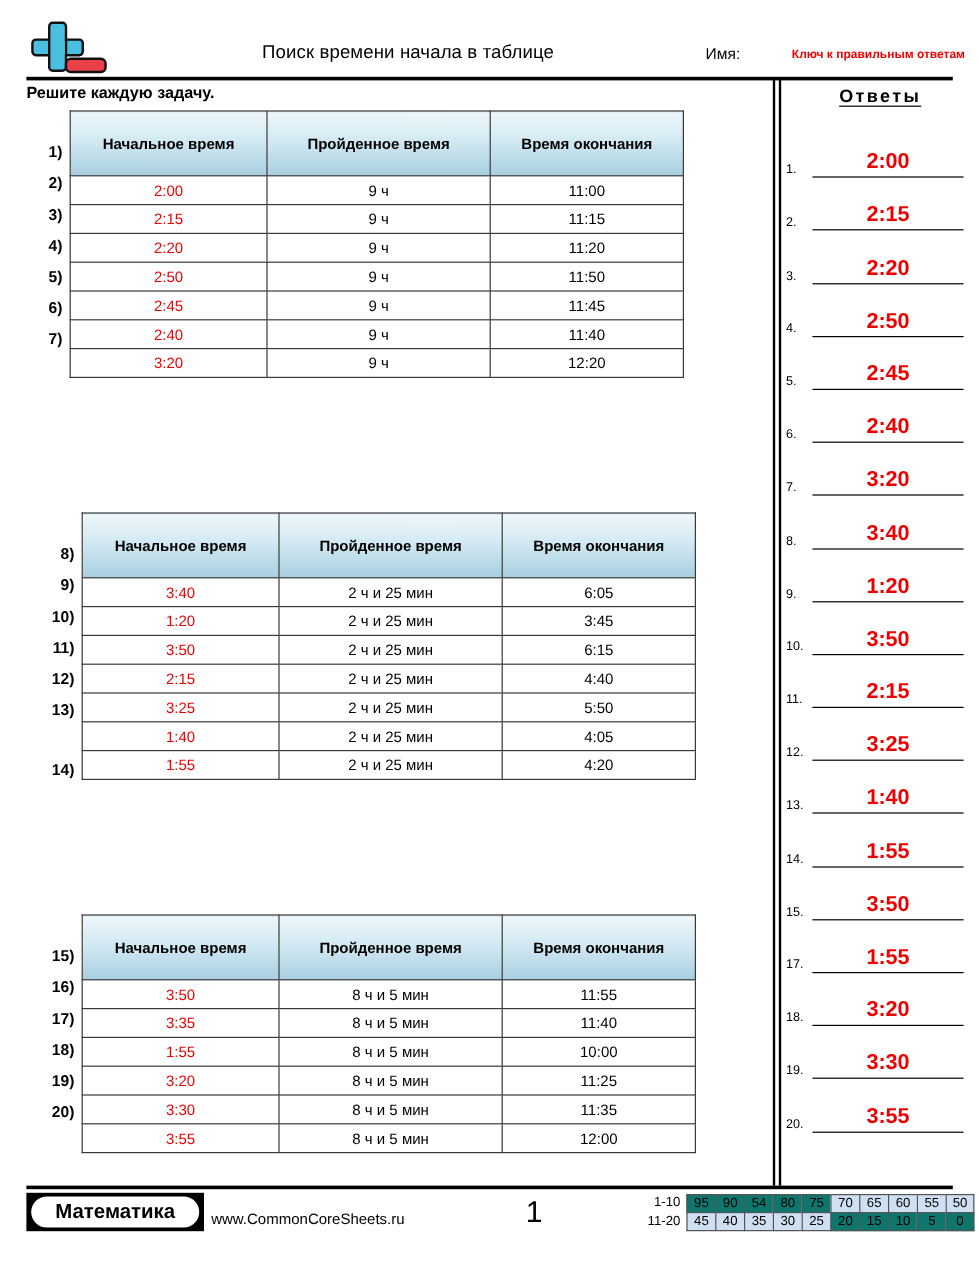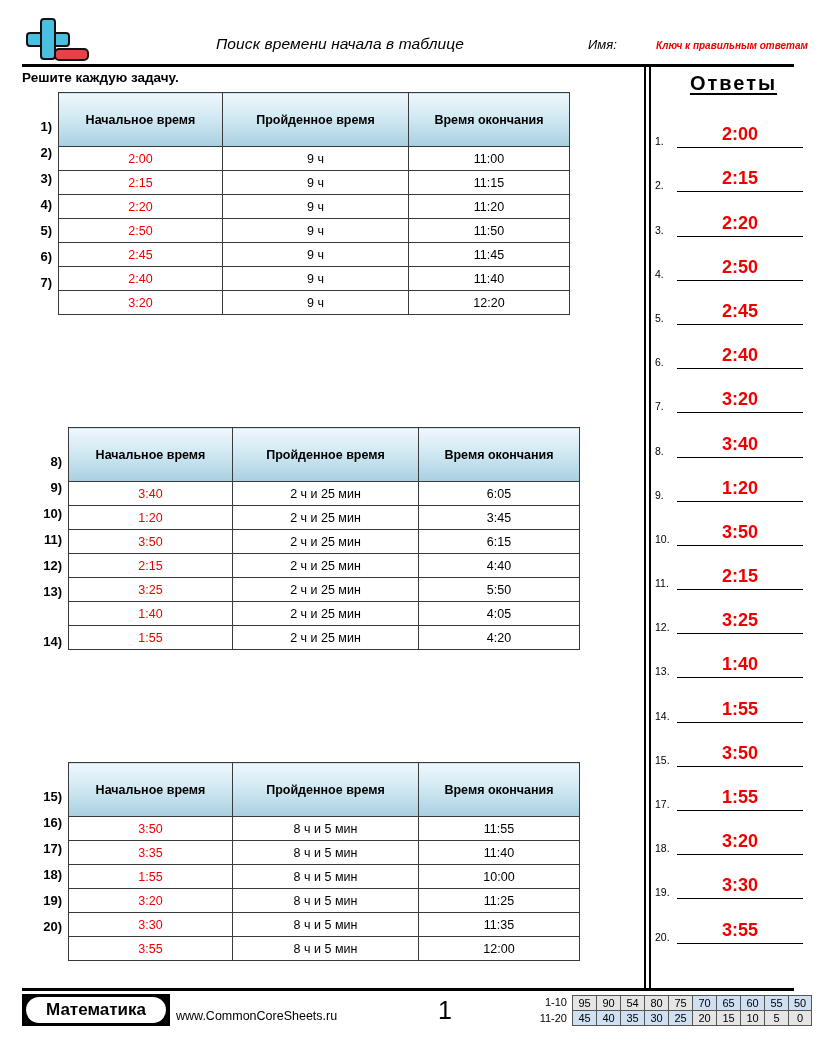--- a/index.html
+++ b/index.html
@@ -13,21 +13,21 @@
     position: relative;
     font-family: "Liberation Sans", sans-serif;
     color: #000000;
     overflow: hidden;
   }
 
   
   #header {
     position: absolute;
     left: 0; top: 0;
-    width: 724px; height: 68px; font-style: italic;
+    width: 724px; height: 68px;
   }
   #logo {
     position: absolute;
     left: 22px; top: 18px;
     width: 68px; height: 46px;
   }
   #logo .plus-v {
     position: absolute;
     left: 18px; top: 0px;
     width: 16px; height: 42px;
@@ -108,21 +108,21 @@
     position: absolute;
     left: 649px; top: 66px;
     width: 1.5px; height: 922px;
     background: #000;
   }
   #answers-heading {
     position: absolute;
     left: 656px; top: 72px;
     width: 155px;
     text-align: center;
-    font-size: 20px;
+    font-size: 15px;
     font-weight: bold;
     letter-spacing: 2px;
     text-decoration: underline;
     text-underline-offset: 3px;
   }
   #answers-list {
     position: absolute;
     left: 655px; top: 104px;
     width: 160px;
   }
@@ -248,21 +248,21 @@
     box-sizing: border-box;
   }
   .score-cell {
     width: 24px;
     font-size: 11px;
     line-height: 14px;
     text-align: center;
     border: 1px solid #555;
     border-right: none;
     box-sizing: border-box;
-    background: #e5e5e5;
+    background: #0f766e;
   }
   .score-row .score-cell:last-child { border-right: 1px solid #555; }
   .score-row.top .score-cell { border-bottom: none; }
   .score-cell.shaded { background: #cfe0f3; }
 </style>
 </head>
 <body>
 
 <div id="header">
   <div id="logo">

